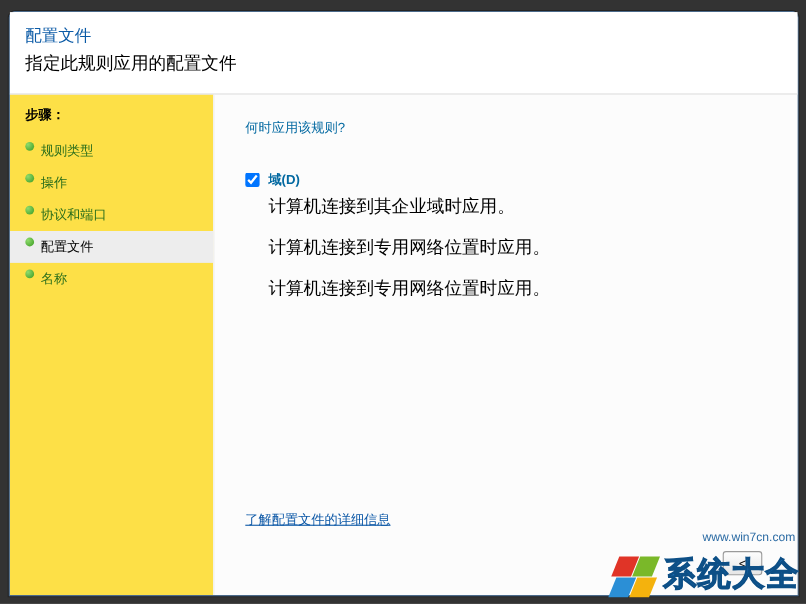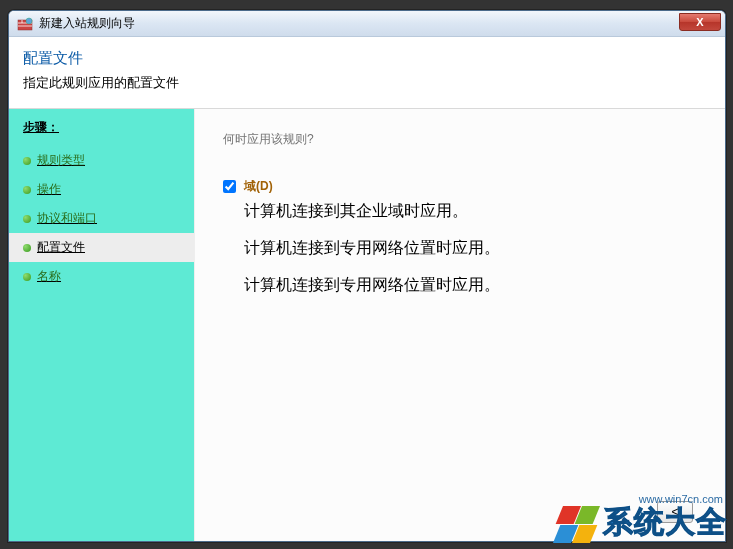--- a/index.html
+++ b/index.html
@@ -64,43 +64,41 @@
       background: #fff;
       padding: 12px 14px 16px 14px;
       border-bottom: 1px solid #d9d9d9;
     }
     .header-title {
       font-size: 15px;
       color: #0a5aa6;
       margin-bottom: 6px;
     }
     .header-sub {
-      font-size: 13px;
+      font-size: 16px;
       color: #000;
     }
     .body-area {
       flex: 1;
       display: flex;
       overflow: hidden;
     }
     .sidebar {
       width: 185px;
-      background: #5eead4;
+      background: #fde047;
       padding: 10px 0 0 0;
-      text-decoration: underline;
     }
     .steps-label {
       font-weight: bold;
       font-size: 12px;
       padding: 0 14px 10px 14px;
       color: #000;
     }
     .step-item {
       display: flex;
-      align-items: center;
       padding: 6px 14px;
       cursor: pointer;
       color: #2a6e1c;
       font-size: 12px;
       gap: 6px;
     }
     .step-item.current {
       background: #ededed;
       color: #000;
     }
@@ -114,37 +112,37 @@
     .content {
       flex: 1;
       background: #fcfcfc;
       padding: 22px 28px 10px 28px;
       border-left: 1px solid #eee;
       display: flex;
       flex-direction: column;
     }
     .question {
       font-size: 12px;
-      color: #737373;
+      color: #0369a1;
       margin-bottom: 30px;
     }
     .check-row {
       display: flex;
       align-items: flex-start;
       margin-bottom: 4px;
     }
     .check-row input[type="checkbox"] {
       margin: 2px 8px 0 0;
       width: 13px;
       height: 13px;
     }
     .check-label {
       font-size: 12px;
       font-weight: bold;
-      color: #a16207;
+      color: #0369a1;
     }
     .check-desc {
       font-size: 16px;
       color: #000;
       margin: 2px 0 14px 21px;
     }
     .spacer { flex: 1; }
     .learn-link {
       color: #0b57a6;
       text-decoration: underline;
@@ -191,47 +189,31 @@
     .wm-text {
       font-size: 30px;
       font-weight: 900;
       color: #1b6fb5;
       -webkit-text-stroke: 1px #0d4f86;
       letter-spacing: 1px;
     }
     .wm-url {
       position: absolute;
       right: 10px;
-      bottom: 44px;
+      bottom: 54px;
       font-size: 11px;
       color: #2a6aa3;
       pointer-events: none;
     }
   </style>
 </head>
 <body>
 
 <div class="window">
 
-  <div class="titlebar">
-    <span class="title-icon">
-      <svg viewBox="0 0 16 16">
-        <rect x="1" y="4" width="14" height="10" fill="#c44" stroke="#833" stroke-width="0.5"></rect>
-        <line x1="1" y1="7" x2="15" y2="7" stroke="#fff" stroke-width="0.8"></line>
-        <line x1="1" y1="10" x2="15" y2="10" stroke="#fff" stroke-width="0.8"></line>
-        <line x1="5" y1="4" x2="5" y2="7" stroke="#fff" stroke-width="0.8"></line>
-        <line x1="10" y1="4" x2="10" y2="7" stroke="#fff" stroke-width="0.8"></line>
-        <circle cx="12" cy="5" r="3" fill="#5fa2d8" stroke="#2a6" stroke-width="0.4"></circle>
-      </svg>
-    </span>
-    <span class="title-text">新建入站规则向导</span>
-    <div class="close-btn">
-      <span>X</span>
-    </div>
-  </div>
 
   <div class="header-panel">
     <div class="header-title">配置文件</div>
     <div class="header-sub">指定此规则应用的配置文件</div>
   </div>
 
   <div class="body-area">
 
     <div class="sidebar">
       <div class="steps-label">步骤：</div>
@@ -266,20 +248,21 @@
         <span class="check-label">域(D)</span>
       </div>
       <div class="check-desc">计算机连接到其企业域时应用。</div>
 
       <div class="check-desc">计算机连接到专用网络位置时应用。</div>
 
       <div class="check-desc">计算机连接到专用网络位置时应用。</div>
 
       <div class="spacer"></div>
 
+      <a class="learn-link">了解配置文件的详细信息</a>
 
       <div class="footer-btns">
         <button class="btn">
           <span>&lt;</span>
         </button>
       </div>
     </div>
 
   </div>
 </div>

